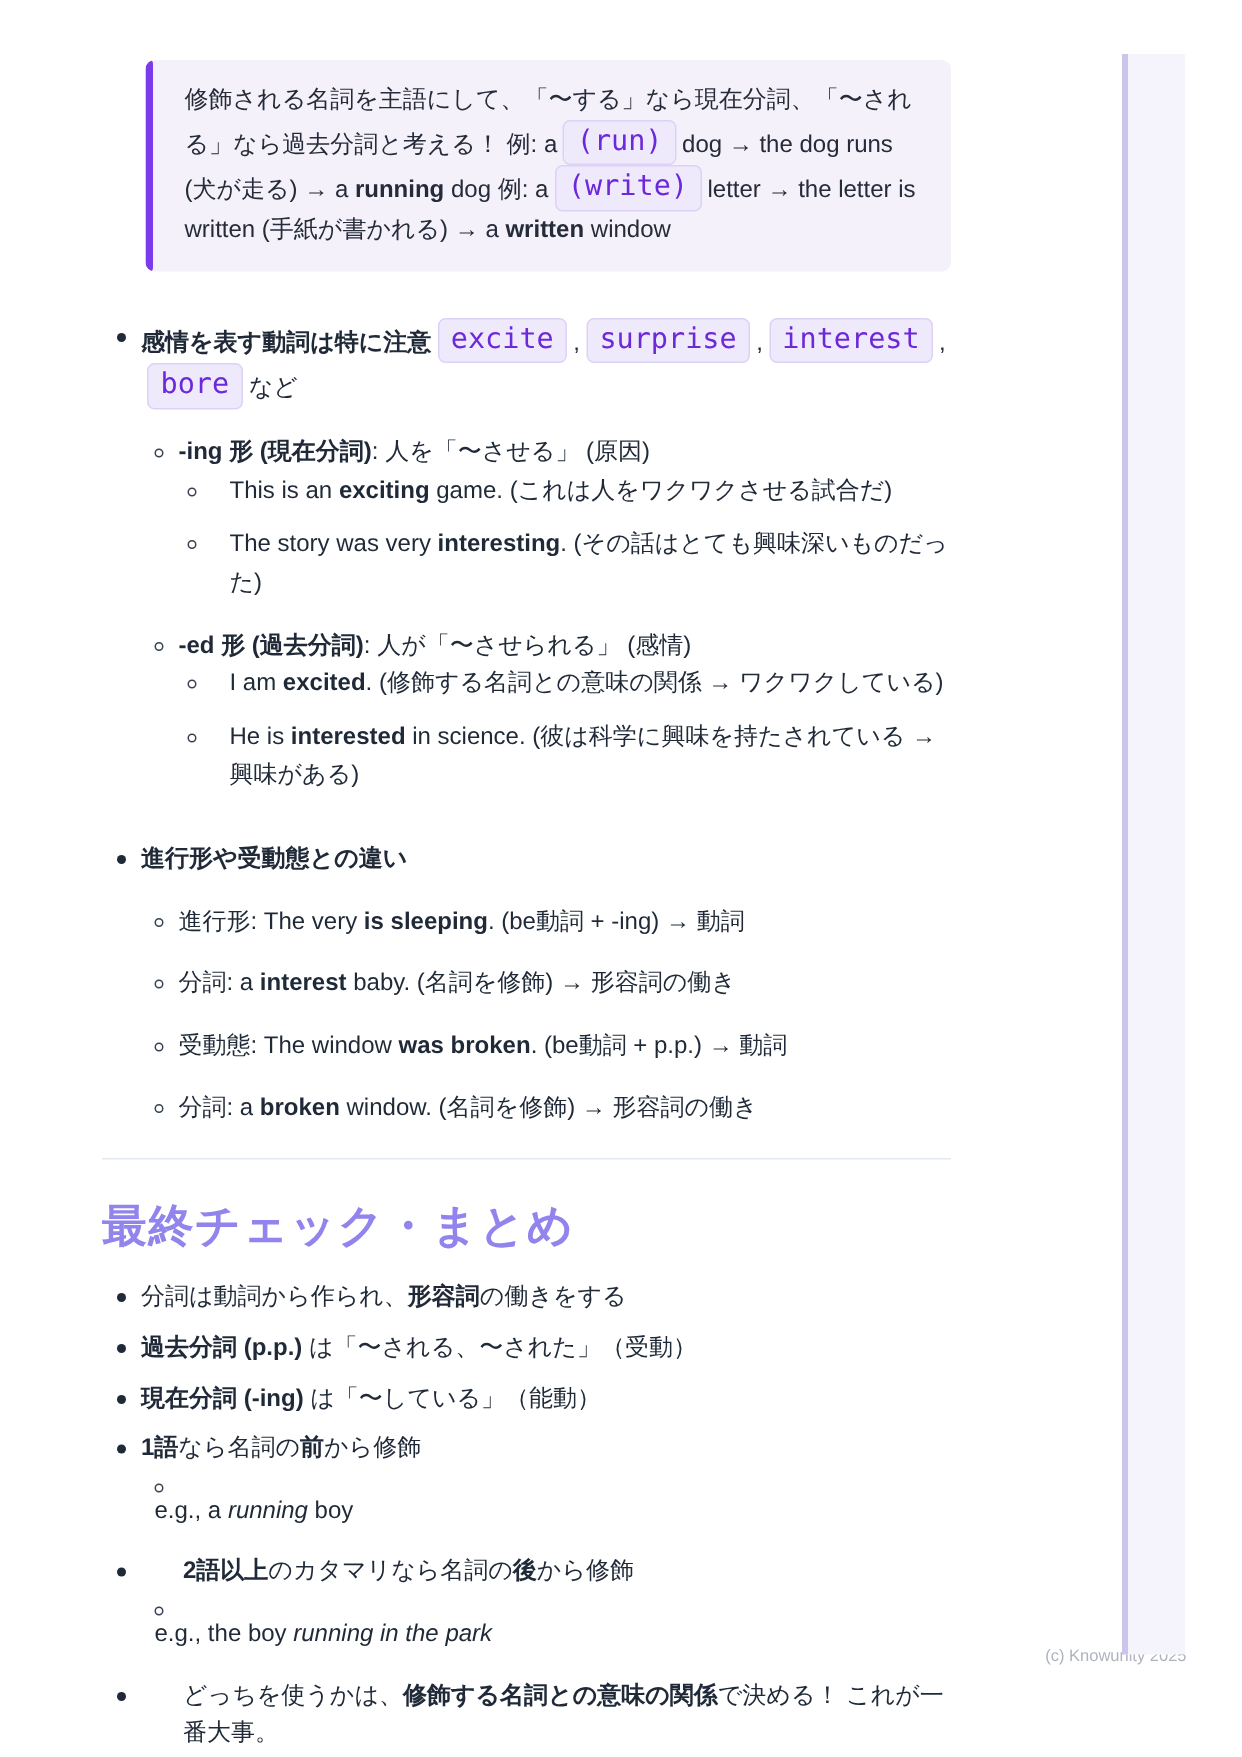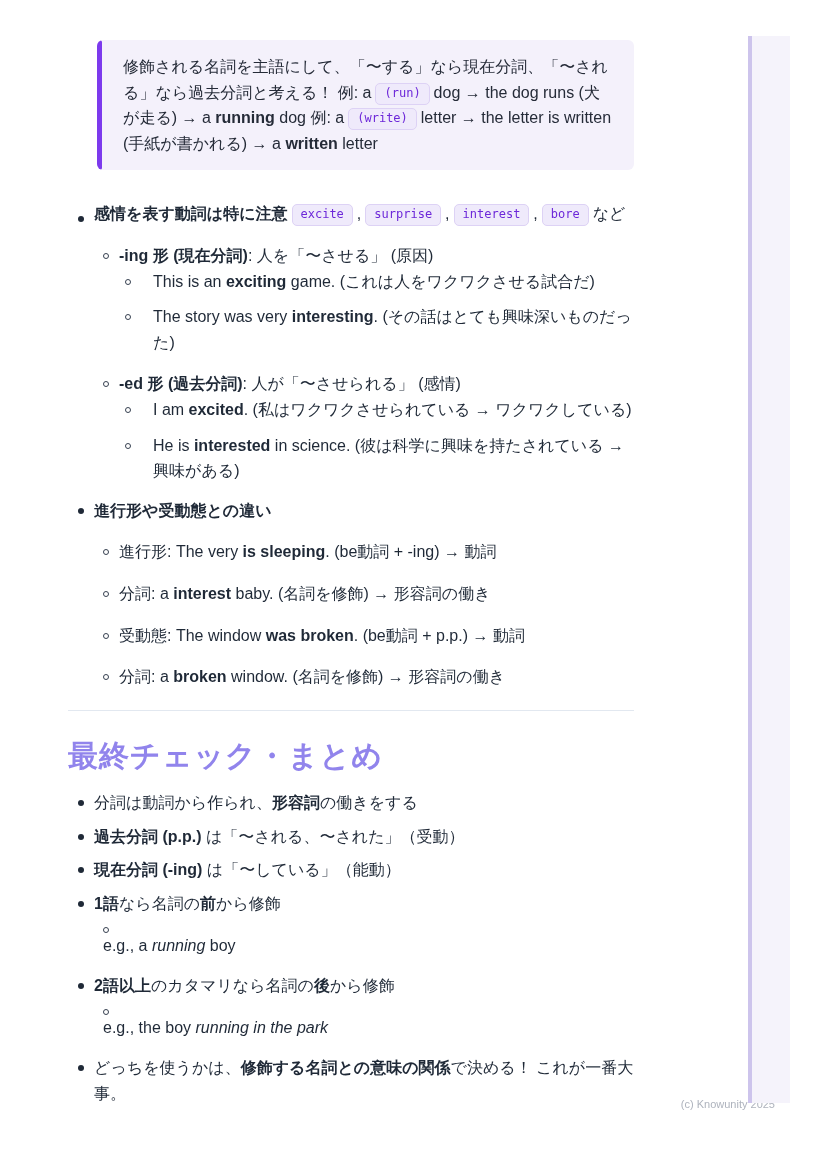--- a/index.html
+++ b/index.html
@@ -40,21 +40,21 @@
   .callout-text {
     padding: 14px 20px 14px 21px;
     color: #252b38;
   }
   
   .b { font-weight: bold; }
   .i { font-style: italic; }
   .chip {
     display: inline-block;
     font-family: "DejaVu Sans Mono", "Liberation Mono", monospace;
-    font-size: 12px;
+    font-size: 19px;
     line-height: 1.25;
     color: #6d28d9;
     background: #efeafb;
     border: 1px solid #ddd2f5;
     border-radius: 5px;
     padding: 2px 8px 3px;
     margin: 0 4px;
     vertical-align: 1px;
     white-space: nowrap;
   }
@@ -67,49 +67,49 @@
     margin-right: 10px;
     border-radius: 50%;
   }
   .m1 { width: 6px; height: 6px; background: #1f2937; }
   .m2, .m3 { width: 6px; height: 6px; border: 1.4px solid #374151; background: transparent; }
   .l1 { padding-left: 10px; }
   .l2 { padding-left: 35px; }
   .l3 { padding-left: 57px; gap: 12px; }
 
   #list1 { margin-top: 31px; }
-  #list1 .l1 { margin-top: 14px; }
+  #list1 .l1 { margin-top: 30px; }
   #list1 .l2 { margin-top: 16px; }
   #list1 .l3 { margin-top: 10px; }
   #list1 .l2 + .l3 { margin-top: 0; }
-  #list1 .li:first-child { margin-top: 0; align-items: center; }
+  #list1 .li:first-child { margin-top: 0; }
 
   #list2 { margin-top: 16px; }
   #list2 .l1 { margin-top: 8px; }
   #list2 .l2 { margin-top: 0; flex-direction: column; }
-  #list2 .l2 + .l1 { margin-top: 15px; }
+  #list2 .l2 + .l1 { margin-top: 15px; gap: 28px; }
   #list2 .li:first-child { margin-top: 16px; justify-content: center; }
 
   hr.divider {
     border: none;
     border-top: 1px solid #e2e8f0;
     margin-top: 20px;
   }
   h2.summary-heading {
     margin-top: 26px;
     font-size: 30px;
     line-height: 1.25;
     font-weight: bold;
     color: #9184ec;
     letter-spacing: 1px;
   }
   .footer {
     position: absolute;
     top: 1098px;
-    right: 53px;
+    right: 37px;
     font-size: 11px;
     color: #aeb3bd;
   }
   .side-strip {
     position: absolute;
     left: 748px;
     top: 36px;
     width: 42px;
     height: 1067px;
     background: #f5f3fb;
@@ -117,21 +117,21 @@
   }
 </style>
 </head>
 <body>
 
 <div class="page">
   <div class="content">
 
     <div class="callout">
       <div class="callout-bar"></div>
-      <div class="callout-text" id="callout-text"><span>修飾される名詞を主語にして、「〜する」なら現在分詞、「〜される」なら過去分詞と考える！ 例: a</span><span class="chip">(run)</span><span>dog → the dog runs (犬が走る) → a </span><span class="b">running</span><span> dog 例: a</span><span class="chip">(write)</span><span>letter → the letter is written (手紙が書かれる) → a </span><span class="b">written</span><span> letter</span></div>
+      <div class="callout-text" id="callout-text"><span>修飾される名詞を主語にして、「〜する」なら現在分詞、「〜される」なら過去分詞と考える！ 例: a</span><span class="chip">(run)</span><span>dog → the dog runs (犬が走る) → a </span><span class="b">running</span><span> dog 例: a</span><span class="chip">(write)</span><span>letter → the letter is written (手紙が書かれる) → a </span><span class="b">written</span><span> window</span></div>
     </div>
 
     <div id="list1">
         <div class="li l1">
           <span class="marker m1"></span>
           <div class="li-content"><span class="b">感情を表す動詞は特に注意</span><span class="chip">excite</span><span>,</span><span class="chip">surprise</span><span>,</span><span class="chip">interest</span><span>,</span><span class="chip">bore</span><span>など</span></div>
         </div>
         <div class="li l2">
           <span class="marker m2"></span>
           <div class="li-content"><span class="b">-ing 形 (現在分詞)</span><span>: 人を「〜させる」 (原因)</span></div>
@@ -143,21 +143,21 @@
         <div class="li l3">
           <span class="marker m3"></span>
           <div class="li-content"><span>The story was very </span><span class="b">interesting</span><span>. (その話はとても興味深いものだった)</span></div>
         </div>
         <div class="li l2">
           <span class="marker m2"></span>
           <div class="li-content"><span class="b">-ed 形 (過去分詞)</span><span>: 人が「〜させられる」 (感情)</span></div>
         </div>
         <div class="li l3">
           <span class="marker m3"></span>
-          <div class="li-content"><span>I am </span><span class="b">excited</span><span>. (私はワクワクさせられている → ワクワクしている)</span></div>
+          <div class="li-content"><span>I am </span><span class="b">excited</span><span>. (修飾する名詞との意味の関係 → ワクワクしている)</span></div>
         </div>
         <div class="li l3">
           <span class="marker m3"></span>
           <div class="li-content"><span>He is </span><span class="b">interested</span><span> in science. (彼は科学に興味を持たされている → 興味がある)</span></div>
         </div>
         <div class="li l1">
           <span class="marker m1"></span>
           <div class="li-content"><span class="b">進行形や受動態との違い</span></div>
         </div>
         <div class="li l2">

